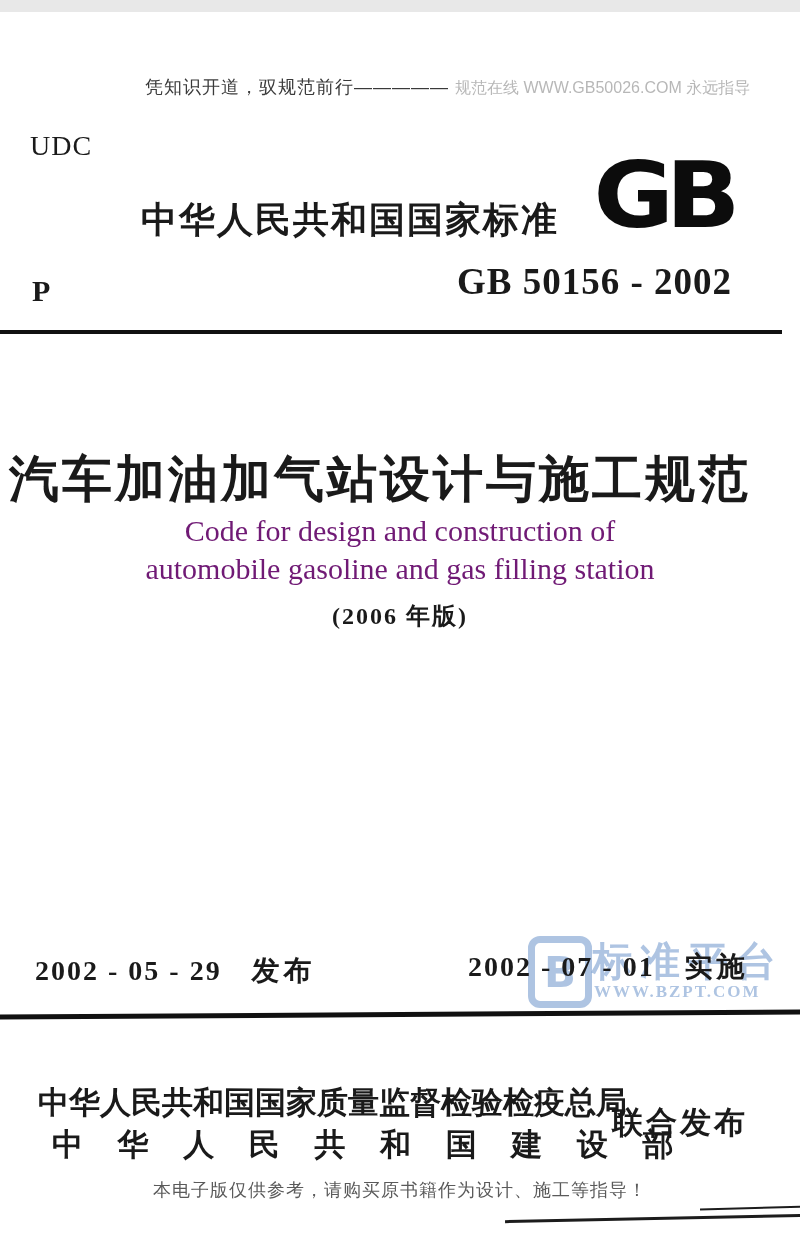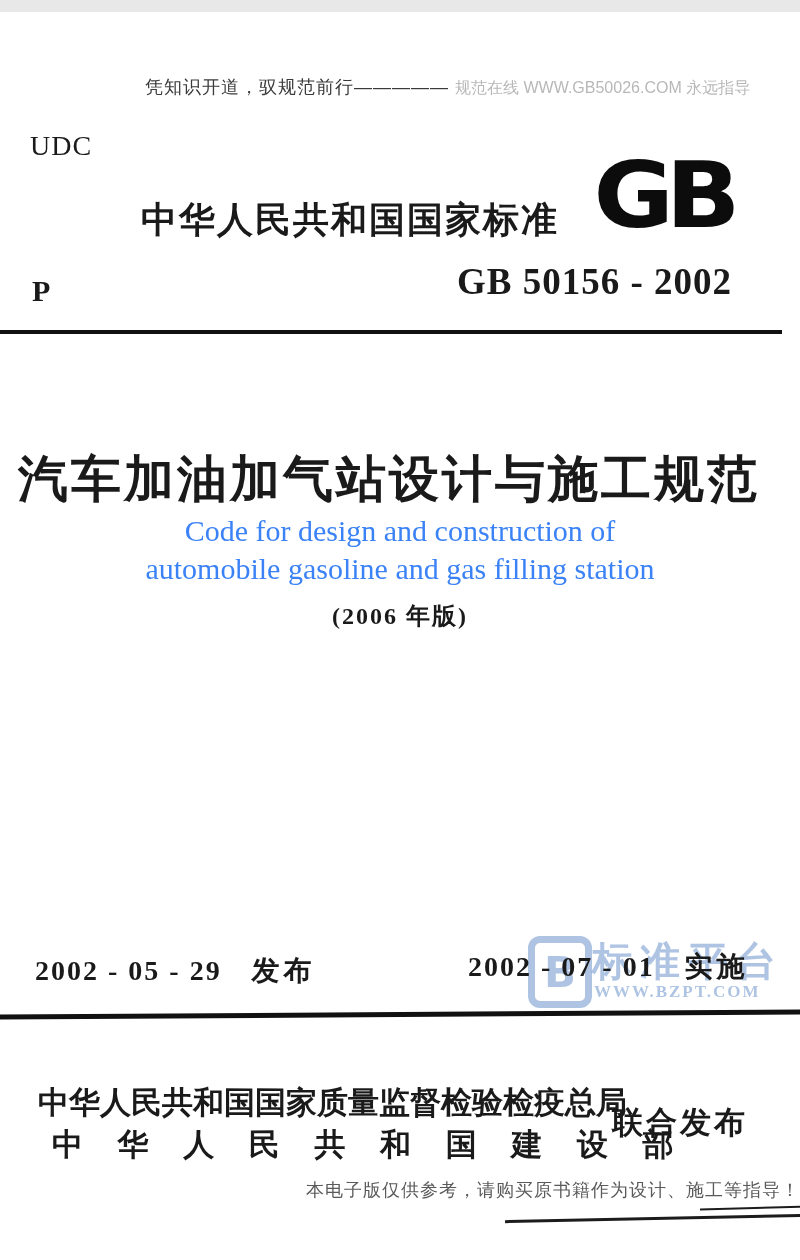--- a/index.html
+++ b/index.html
@@ -22,22 +22,22 @@
     display:flex; align-items:center; justify-content:center;
     font-family:"DejaVu Sans", sans-serif; font-weight:900; font-size:98px;
     letter-spacing:-8px; color:#0c0c0c; transform:scaleY(.92);
   }
 
   .p-class { left:32px; top:262px; font-family:"Liberation Serif", serif; font-weight:bold; font-size:30px; }
   .std-number { right:68px; top:248px; font-family:"Liberation Serif", serif; font-weight:bold; font-size:37px; letter-spacing:1px; }
 
   .rule-top { left:0; top:318px; width:782px; height:4px; background:#111; }
 
-  .title-cn { left:0; top:434px; width:760px; text-align:right; font-weight:bold; font-size:50px; letter-spacing:3px; }
-  .title-en { left:0; width:800px; text-align:center; font-family:"Liberation Serif", serif; font-size:30px; color:#3b82f6; }
+  .title-cn { left:0; top:434px; width:760px; text-align:center; font-weight:bold; font-size:50px; letter-spacing:3px; }
+  .title-en { left:0; width:800px; text-align:center; font-family:"Liberation Serif", serif; font-size:30px; color:#701a75; }
   .title-en.l1 { top:502px; }
   .title-en.l2 { top:540px; }
   .edition { left:0; top:588px; width:800px; text-align:center; font-family:"Liberation Serif", serif; font-weight:bold; font-size:24px; letter-spacing:2px; }
 
   
   .wm { color:rgba(125,160,208,.62); z-index:0; }
   .wm-logo {
     left:528px; top:924px; width:50px; height:58px;
     border:7px solid rgba(125,160,208,.62); border-radius:12px;
     display:flex; align-items:center; justify-content:center;
@@ -51,21 +51,21 @@
   .date-row .lbl { margin-left:22px; letter-spacing:4px; }
   .date-issue { left:35px; }
   .date-impl  { left:468px; top:936px; }
 
   .rule-mid { left:0; top:1000px; width:802px; height:5px; background:#111; transform:rotate(-.35deg); }
 
   .pub1 { left:38px; top:1070px; font-weight:bold; font-size:31px; white-space:nowrap; }
   .pub2 { left:52px; top:1112px; font-weight:bold; font-size:31px; word-spacing:26px; white-space:nowrap;text-align:right; }
   .joint { left:612px; top:1090px; font-weight:bold; font-size:31px; letter-spacing:3px; }
 
-  .footer-note { left:0; top:1166px; width:800px; text-align:right; font-size:18px; color:#5a5a5a; letter-spacing:1px; }
+  .footer-note { left:0; top:1166px; width:800px; text-align:center; font-size:18px; color:#5a5a5a; letter-spacing:1px; }
 
   .artifact { background:#1c1c1c; height:3px; }
   .art1 { left:505px; top:1205px; width:300px; transform:rotate(-1.2deg); }
   .art2 { left:700px; top:1195px; width:104px; height:2px; transform:rotate(-1.6deg); }
 </style>
 </head>
 <body>
 
 <div id="page">
 

